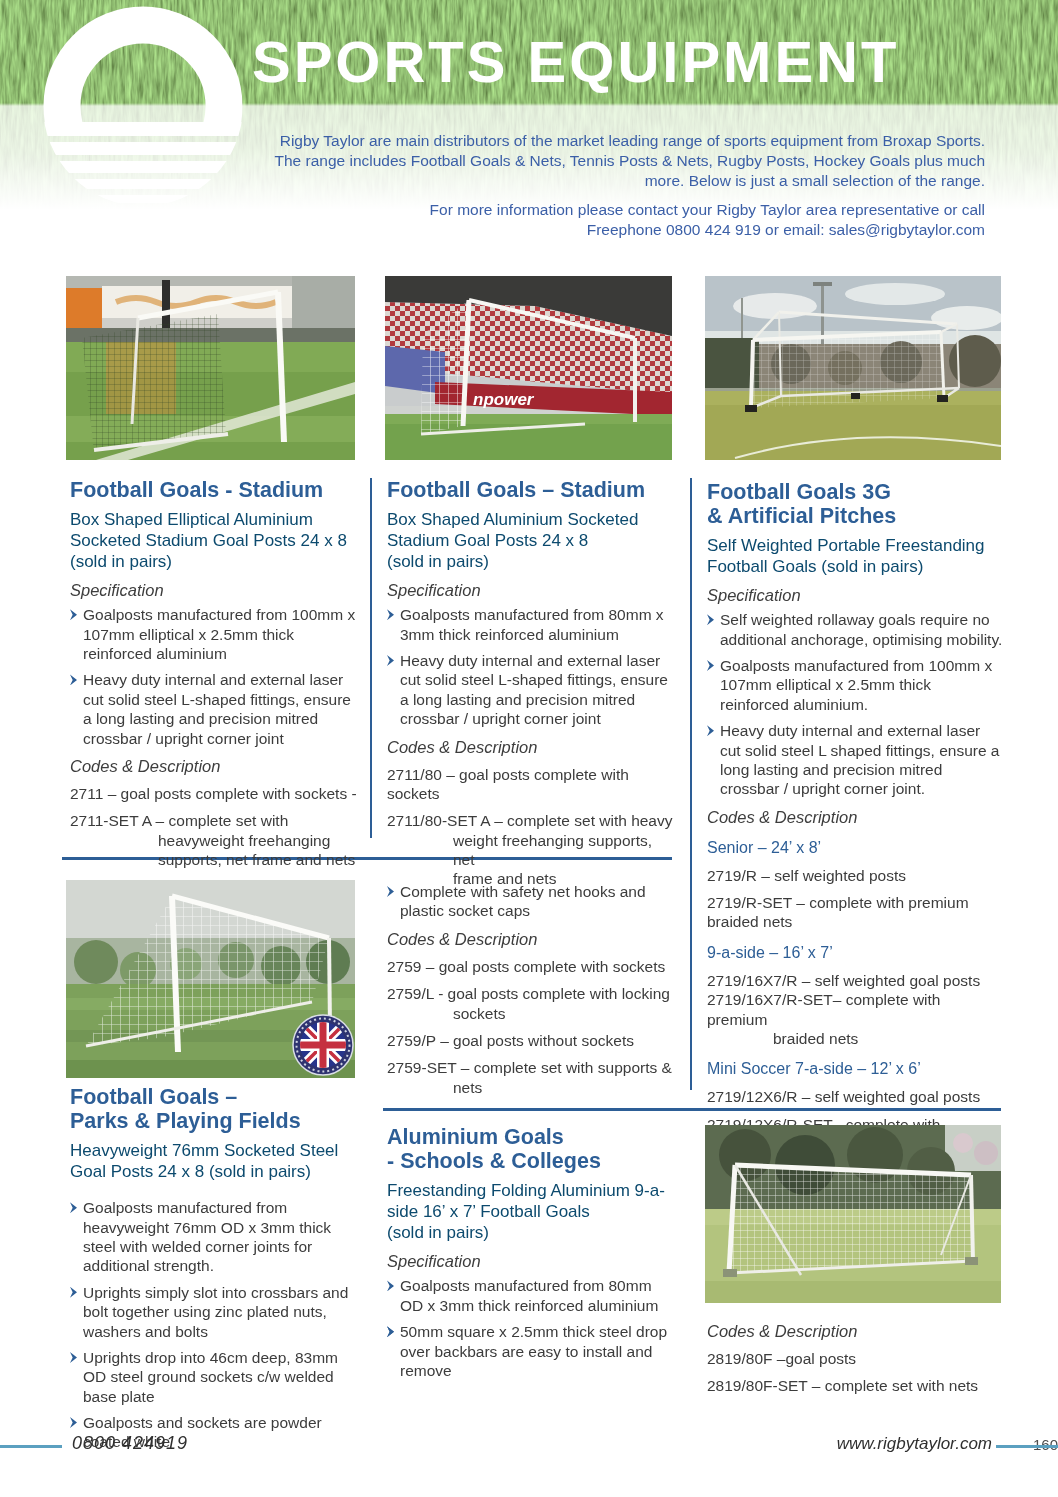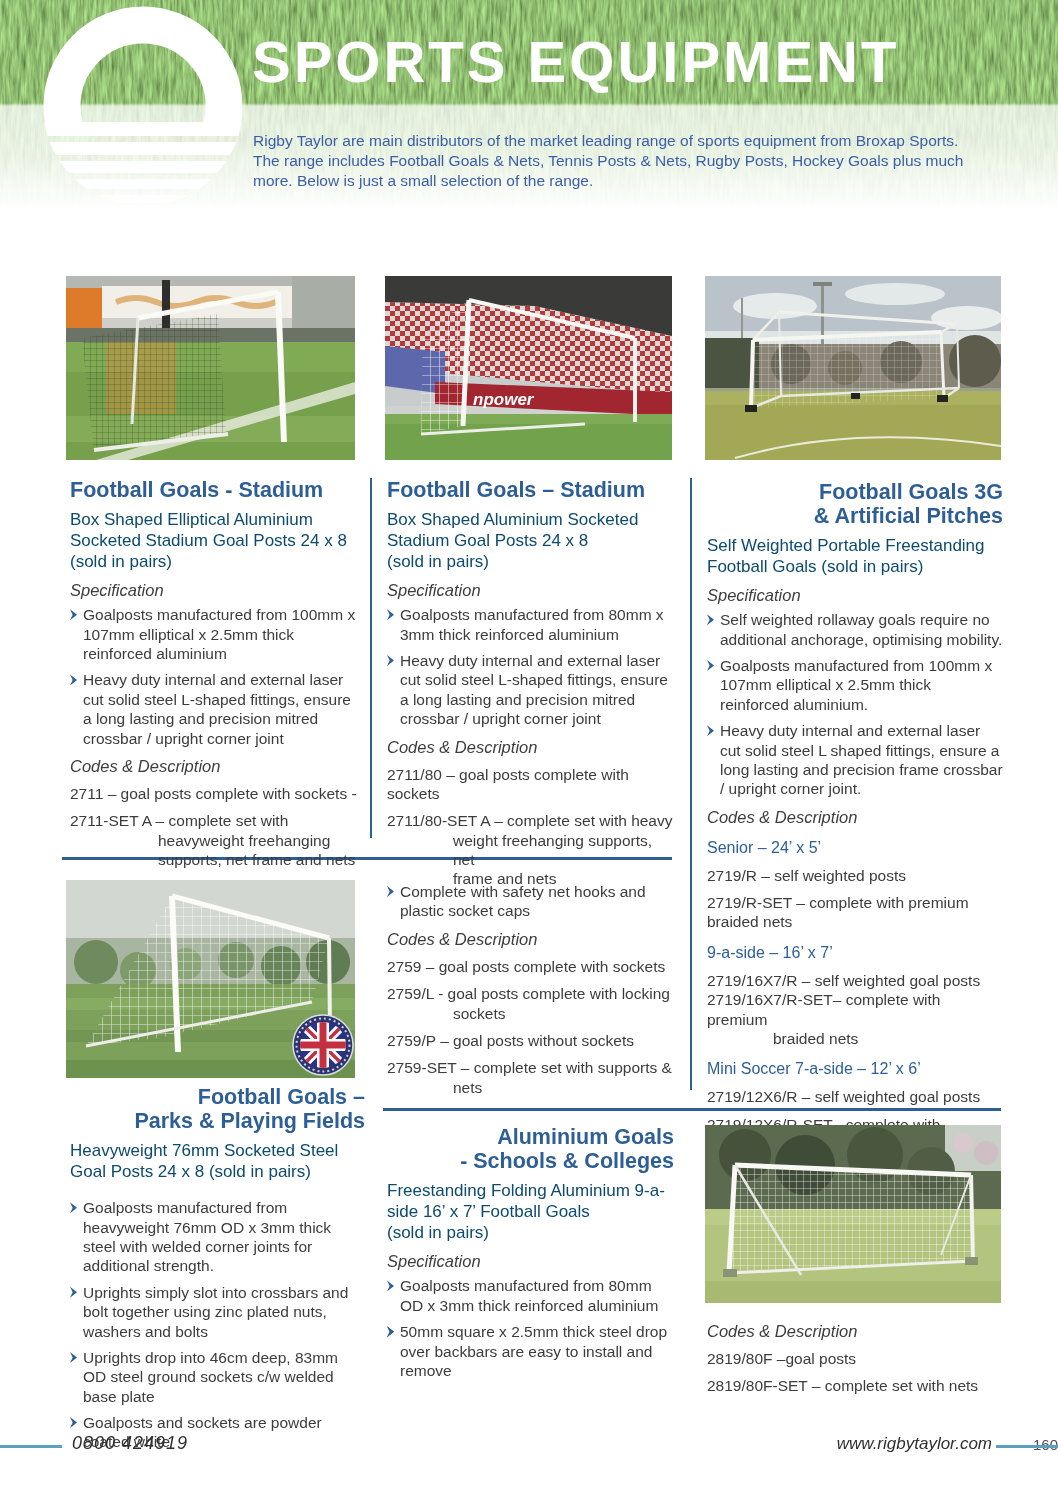--- a/index.html
+++ b/index.html
@@ -7,26 +7,26 @@
         font-family:"Liberation Sans",sans-serif;}
   .abs{position:absolute;}
   
   .grass{position:absolute;left:0;top:0;}
   .fade{position:absolute;left:0;top:0;width:1058px;height:216px;
         background:linear-gradient(to bottom,rgba(255,255,255,0) 0px,rgba(255,255,255,0) 103px,
         rgba(255,255,255,0.74) 106px,rgba(255,255,255,0.80) 152px,#ffffff 210px);}
   .hero-title{position:absolute;left:252px;top:28px;font-size:58px;font-weight:bold;color:#ffffff;
         letter-spacing:3px;white-space:nowrap;}
   .intro{position:absolute;left:253px;top:131px;width:732px;font-size:15.5px;line-height:1.3;
-        color:#3b5fa7;}
+        color:#3b5fa7;text-align:right;}
   .intro2{top:200px;}
   
   .tb{position:absolute;}
   .ptitle{font-size:21.5px;font-weight:bold;color:#2d5e96;line-height:1.12;margin:0 0 7px 0;}
-  .tl{display:block;text-align:right;}
+  .tl{display:block;}
   .psub{font-size:17px;color:#0c4a6e;line-height:1.24;margin-bottom:8px;}
   .plabel{font-style:italic;font-size:16.5px;color:#3d3d3d;margin:9px 0 5px 0;}
   .bullet{position:relative;padding-left:13px;font-size:15.5px;line-height:1.25;color:#3c3c3c;
         margin-bottom:7px;}
   .bmark{position:absolute;left:0;top:4px;width:7px;height:11px;background:#2d5e96;
         clip-path:polygon(0 0,100% 50%,0 100%,38% 50%);}
   .codeline{font-size:15.5px;color:#3c3c3c;line-height:1.25;margin-top:8px;}
   .codecont{font-size:15.5px;color:#3c3c3c;line-height:1.25;}
   .ind88{padding-left:88px;}
   .ind66{padding-left:66px;}
@@ -92,20 +92,24 @@
       <rect x="13" y="136" width="200" height="13" fill="#ffffff"></rect>
       <rect x="13" y="155" width="200" height="12" fill="#ffffff"></rect>
       <rect x="13" y="173" width="200" height="10" fill="#ffffff"></rect>
       <rect x="13" y="189" width="200" height="8" fill="#ffffff"></rect>
     </g>
   </svg>
 
   <div class="hero-title">SPORTS EQUIPMENT</div>
 
   <div class="intro">Rigby Taylor are main distributors of the market leading range of sports equipment from Broxap Sports. The range includes Football Goals &amp; Nets, Tennis Posts &amp; Nets, Rugby Posts, Hockey Goals plus much more. Below is just a small selection of the range.</div>
+  <div class="intro intro2">
+    <div>For more information please contact your Rigby Taylor area representative or call</div>
+    <div>Freephone 0800 424 919 or email: sales@rigbytaylor.com</div>
+  </div>
 
   <svg class="photo" style="left:66px;top:276px" width="289" height="184" viewBox="0 0 289 184">
     <rect width="289" height="184" fill="#76a04c"></rect>
     <rect width="289" height="64" fill="#cfcfca"></rect>
     <rect width="289" height="12" fill="#b5b8b2"></rect>
     <rect x="0" y="12" width="36" height="52" fill="#dd7b2a"></rect>
     <rect x="36" y="10" width="190" height="32" fill="#f1efe8"></rect>
     <path d="M50 26 q20 -8 40 0 t40 0 t40 0 t40 0" stroke="#d99a4a" stroke-width="6" fill="none" opacity="0.7"></path>
     <rect x="226" y="0" width="63" height="64" fill="#a8ada6"></rect>
     <rect x="96" y="4" width="8" height="60" fill="#2e2e2c"></rect>
@@ -215,23 +219,23 @@
       <span class="tl">Football Goals 3G</span>
       <span class="tl">&amp; Artificial Pitches</span>
     </h2>
     <div class="psub">
       <div>Self Weighted Portable Freestanding</div>
       <div>Football Goals (sold in pairs)</div>
     </div>
     <div class="plabel">Specification</div>
     <div class="bullet"><span class="bmark"></span><span>Self weighted rollaway goals require no additional anchorage, optimising mobility.</span></div>
     <div class="bullet"><span class="bmark"></span><span>Goalposts manufactured from 100mm x 107mm elliptical x 2.5mm thick reinforced aluminium.</span></div>
-    <div class="bullet"><span class="bmark"></span><span>Heavy duty internal and external laser cut solid steel L shaped fittings, ensure a long lasting and precision frame crossbar / upright corner joint.</span></div>
+    <div class="bullet"><span class="bmark"></span><span>Heavy duty internal and external laser cut solid steel L shaped fittings, ensure a long lasting and precision mitred crossbar / upright corner joint.</span></div>
     <div class="plabel">Codes &amp; Description</div>
-    <div class="sizelabel">Senior – 24’ x 5’</div>
+    <div class="sizelabel">Senior – 24’ x 8’</div>
     <div class="codeline">2719/R – self weighted posts</div>
     <div class="codeline">2719/R-SET – complete with premium</div>
     <div class="codecont">braided nets</div>
     <div class="sizelabel">9-a-side – 16’ x 7’</div>
     <div class="codeline">2719/16X7/R – self weighted goal posts</div>
     <div class="codeline" style="margin-top:0">2719/16X7/R-SET– complete with premium</div>
     <div class="codecont ind66">braided nets</div>
     <div class="sizelabel">Mini Soccer 7-a-side – 12’ x 6’</div>
     <div class="codeline">2719/12X6/R – self weighted goal posts</div>
     <div class="codeline">2719/12X6/R-SET– complete with premium</div>

